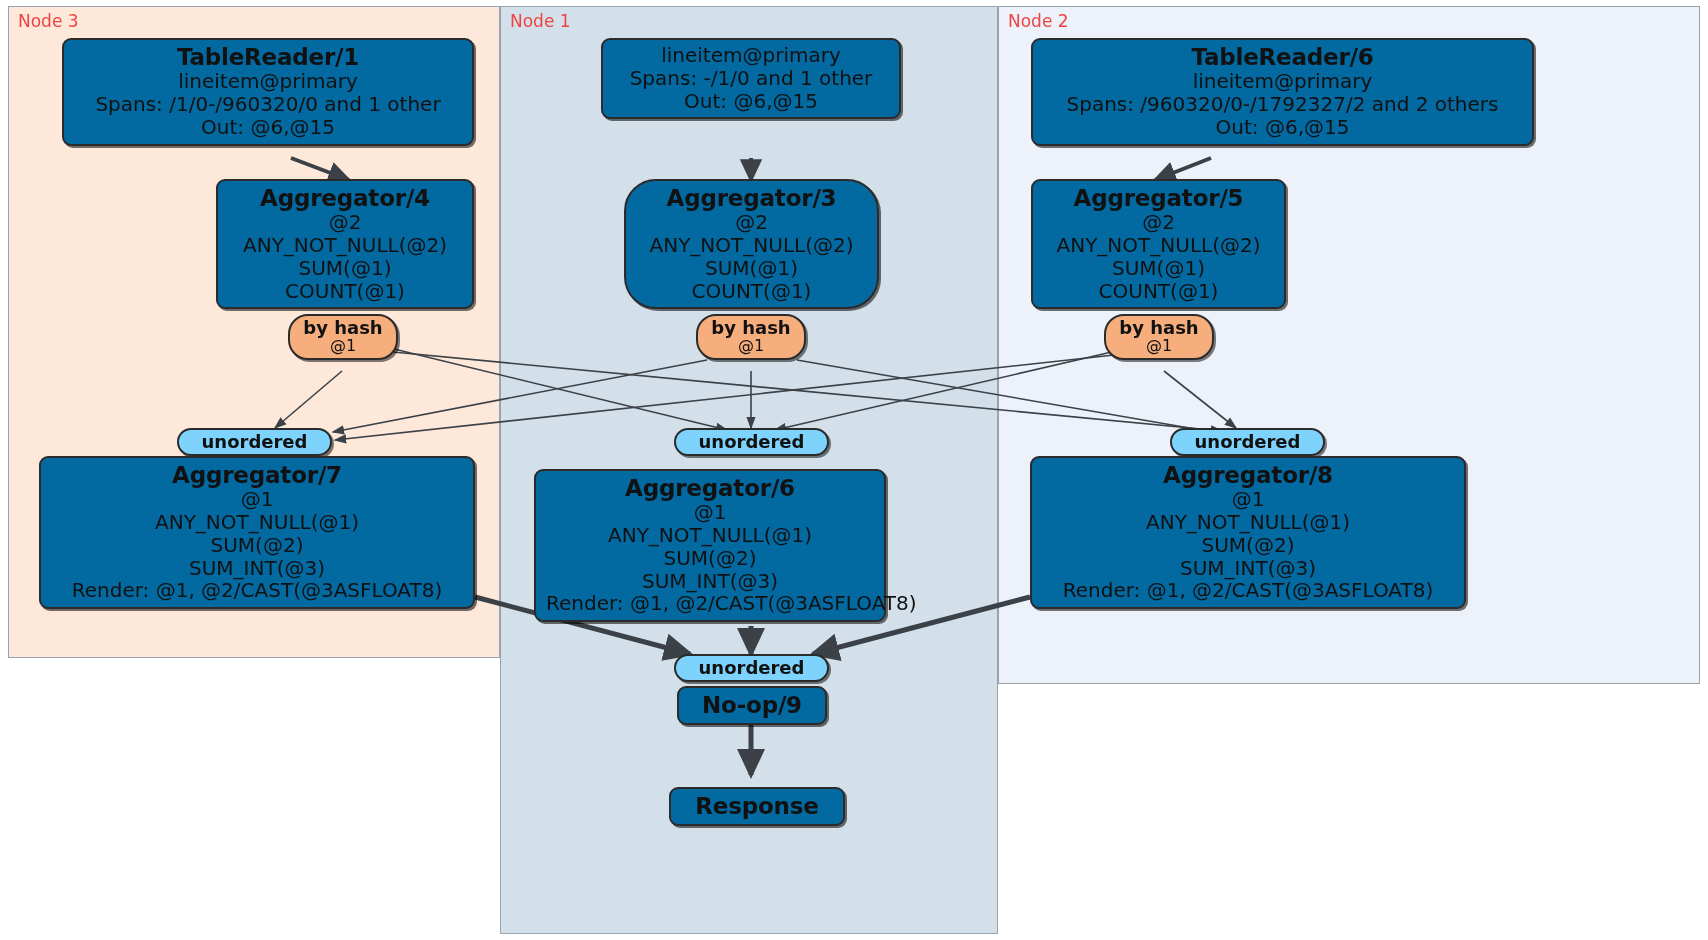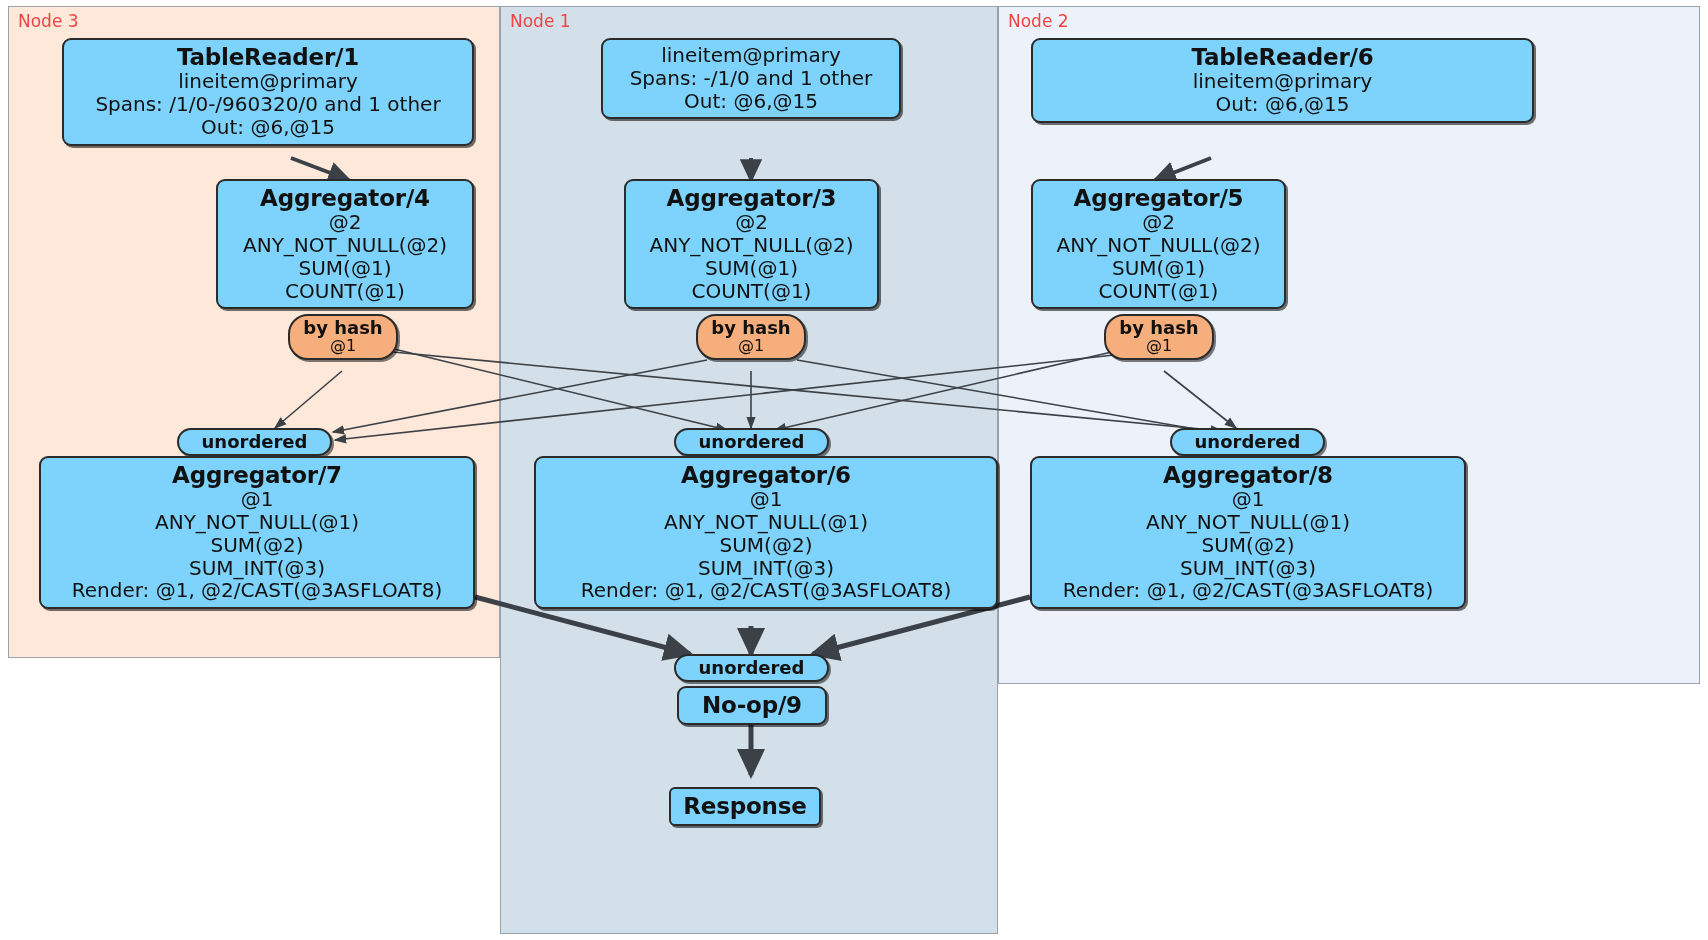--- a/index.html
+++ b/index.html
@@ -40,21 +40,21 @@
     position: absolute;
     left: 0; top: 0;
     width: 1708px; height: 940px;
     pointer-events: none;
   }
 
   
   .proc-box {
     position: absolute;
     box-sizing: border-box;
-    background: #7dd3fc;
+    background: #0369a1;
     border: 2px solid #2b2b2b;
     border-radius: 9px;
     box-shadow: 2px 2px 0 rgba(0,0,0,0.55);
     text-align: center;
     padding: 4px 10px 5px 10px;
     color: #111;
     line-height: 1.14;
   }
   .proc-title {
     font-weight: bold;
@@ -151,32 +151,33 @@
 
   <div class="proc-box" style="left:601px; top:38px; width:300px;">
     <div class="proc-line">lineitem@primary</div>
     <div class="proc-line">Spans: -/1/0 and 1 other</div>
     <div class="proc-line">Out: @6,@15</div>
   </div>
 
   <div class="proc-box" style="left:1031px; top:38px; width:503px;">
     <div class="proc-title">TableReader/6</div>
     <div class="proc-line">lineitem@primary</div>
+    <div class="proc-line">Spans: /960320/0-/1792327/2 and 2 others</div>
     <div class="proc-line">Out: @6,@15</div>
   </div>
 
   <div class="proc-box" style="left:216px; top:179px; width:258px;">
     <div class="proc-title">Aggregator/4</div>
     <div class="proc-line">@2</div>
     <div class="proc-line">ANY_NOT_NULL(@2)</div>
     <div class="proc-line">SUM(@1)</div>
     <div class="proc-line">COUNT(@1)</div>
   </div>
 
-  <div class="proc-box" style="left:624px; top:179px; width:255px;">
+  <div class="proc-box" style="left:624px; top:179px; width:255px;border-radius:32px;">
     <div class="proc-title">Aggregator/3</div>
     <div class="proc-line">@2</div>
     <div class="proc-line">ANY_NOT_NULL(@2)</div>
     <div class="proc-line">SUM(@1)</div>
     <div class="proc-line">COUNT(@1)</div>
   </div>
 
   <div class="proc-box" style="left:1031px; top:179px; width:255px;">
     <div class="proc-title">Aggregator/5</div>
     <div class="proc-line">@2</div>
@@ -214,21 +215,21 @@
 
   <div class="proc-box" style="left:39px; top:456px; width:436px;">
     <div class="proc-title">Aggregator/7</div>
     <div class="proc-line">@1</div>
     <div class="proc-line">ANY_NOT_NULL(@1)</div>
     <div class="proc-line">SUM(@2)</div>
     <div class="proc-line">SUM_INT(@3)</div>
     <div class="proc-line">Render: @1, @2/CAST(@3ASFLOAT8)</div>
   </div>
 
-  <div class="proc-box" style="left:534px; top:456px; width:464px;">
+  <div class="proc-box" style="left:534px; top:469px; width:352px;">
     <div class="proc-title">Aggregator/6</div>
     <div class="proc-line">@1</div>
     <div class="proc-line">ANY_NOT_NULL(@1)</div>
     <div class="proc-line">SUM(@2)</div>
     <div class="proc-line">SUM_INT(@3)</div>
     <div class="proc-line">Render: @1, @2/CAST(@3ASFLOAT8)</div>
   </div>
 
   <div class="proc-box" style="left:1030px; top:456px; width:436px;">
     <div class="proc-title">Aggregator/8</div>
@@ -240,17 +241,17 @@
   </div>
 
   <div class="badge badge-unord" style="left:674px; top:654px; width:155px;">
     <div class="badge-title">unordered</div>
   </div>
 
   <div class="proc-box" style="left:677px; top:686px; width:150px;">
     <div class="proc-title">No-op/9</div>
   </div>
 
-  <div class="proc-box" style="left:669px; top:787px; width:152px;border-radius:6px;">
+  <div class="proc-box" style="left:669px; top:787px; width:176px;">
     <div class="proc-title">Response</div>
   </div>
 
 </div>
 
 </body></html>

